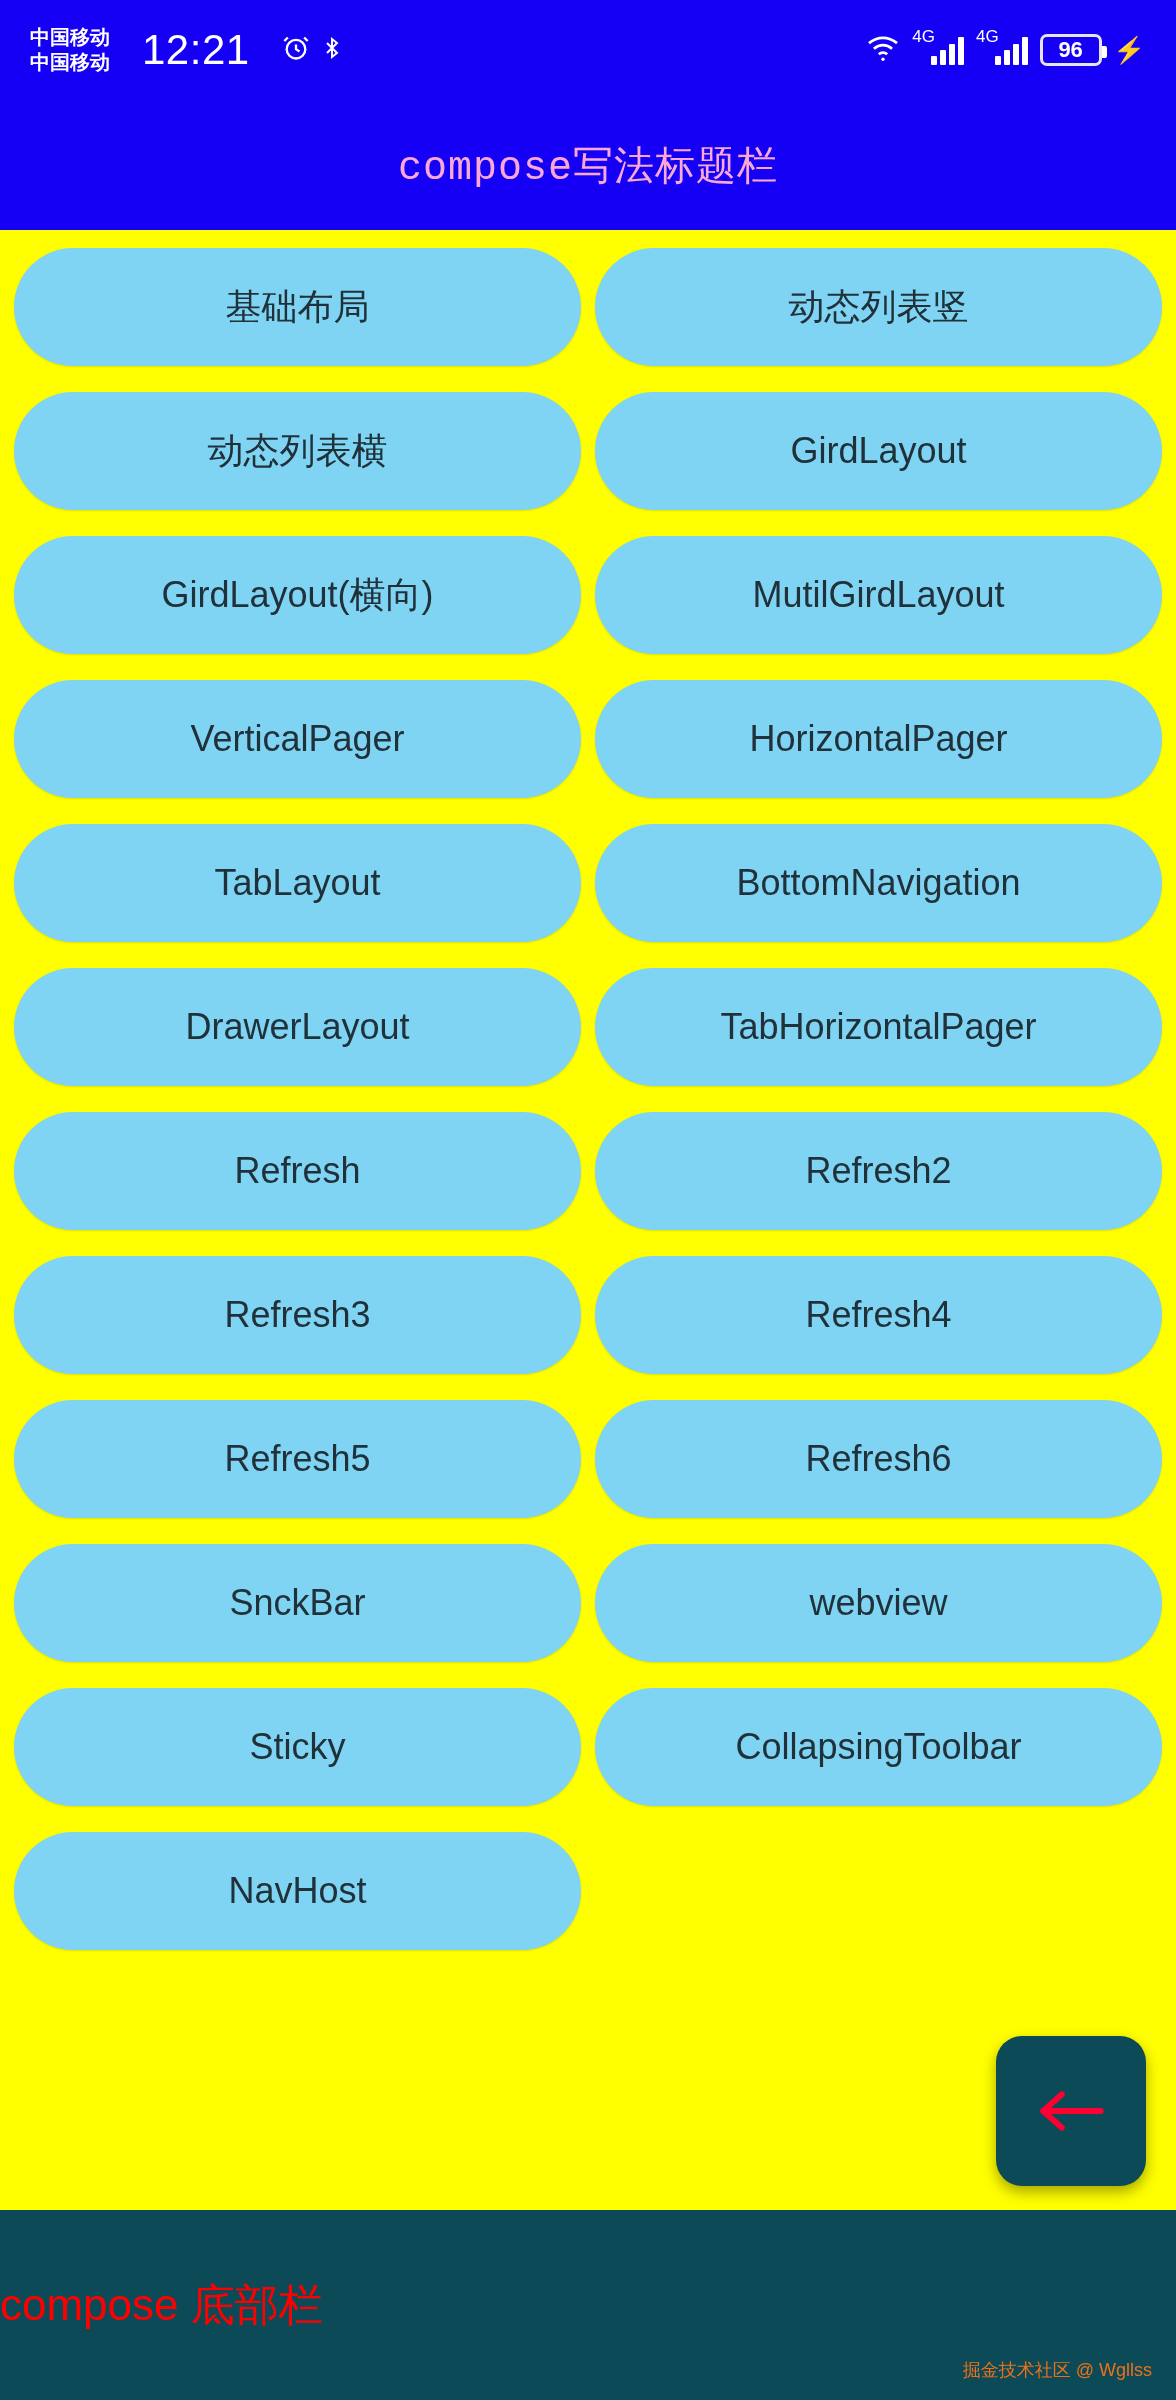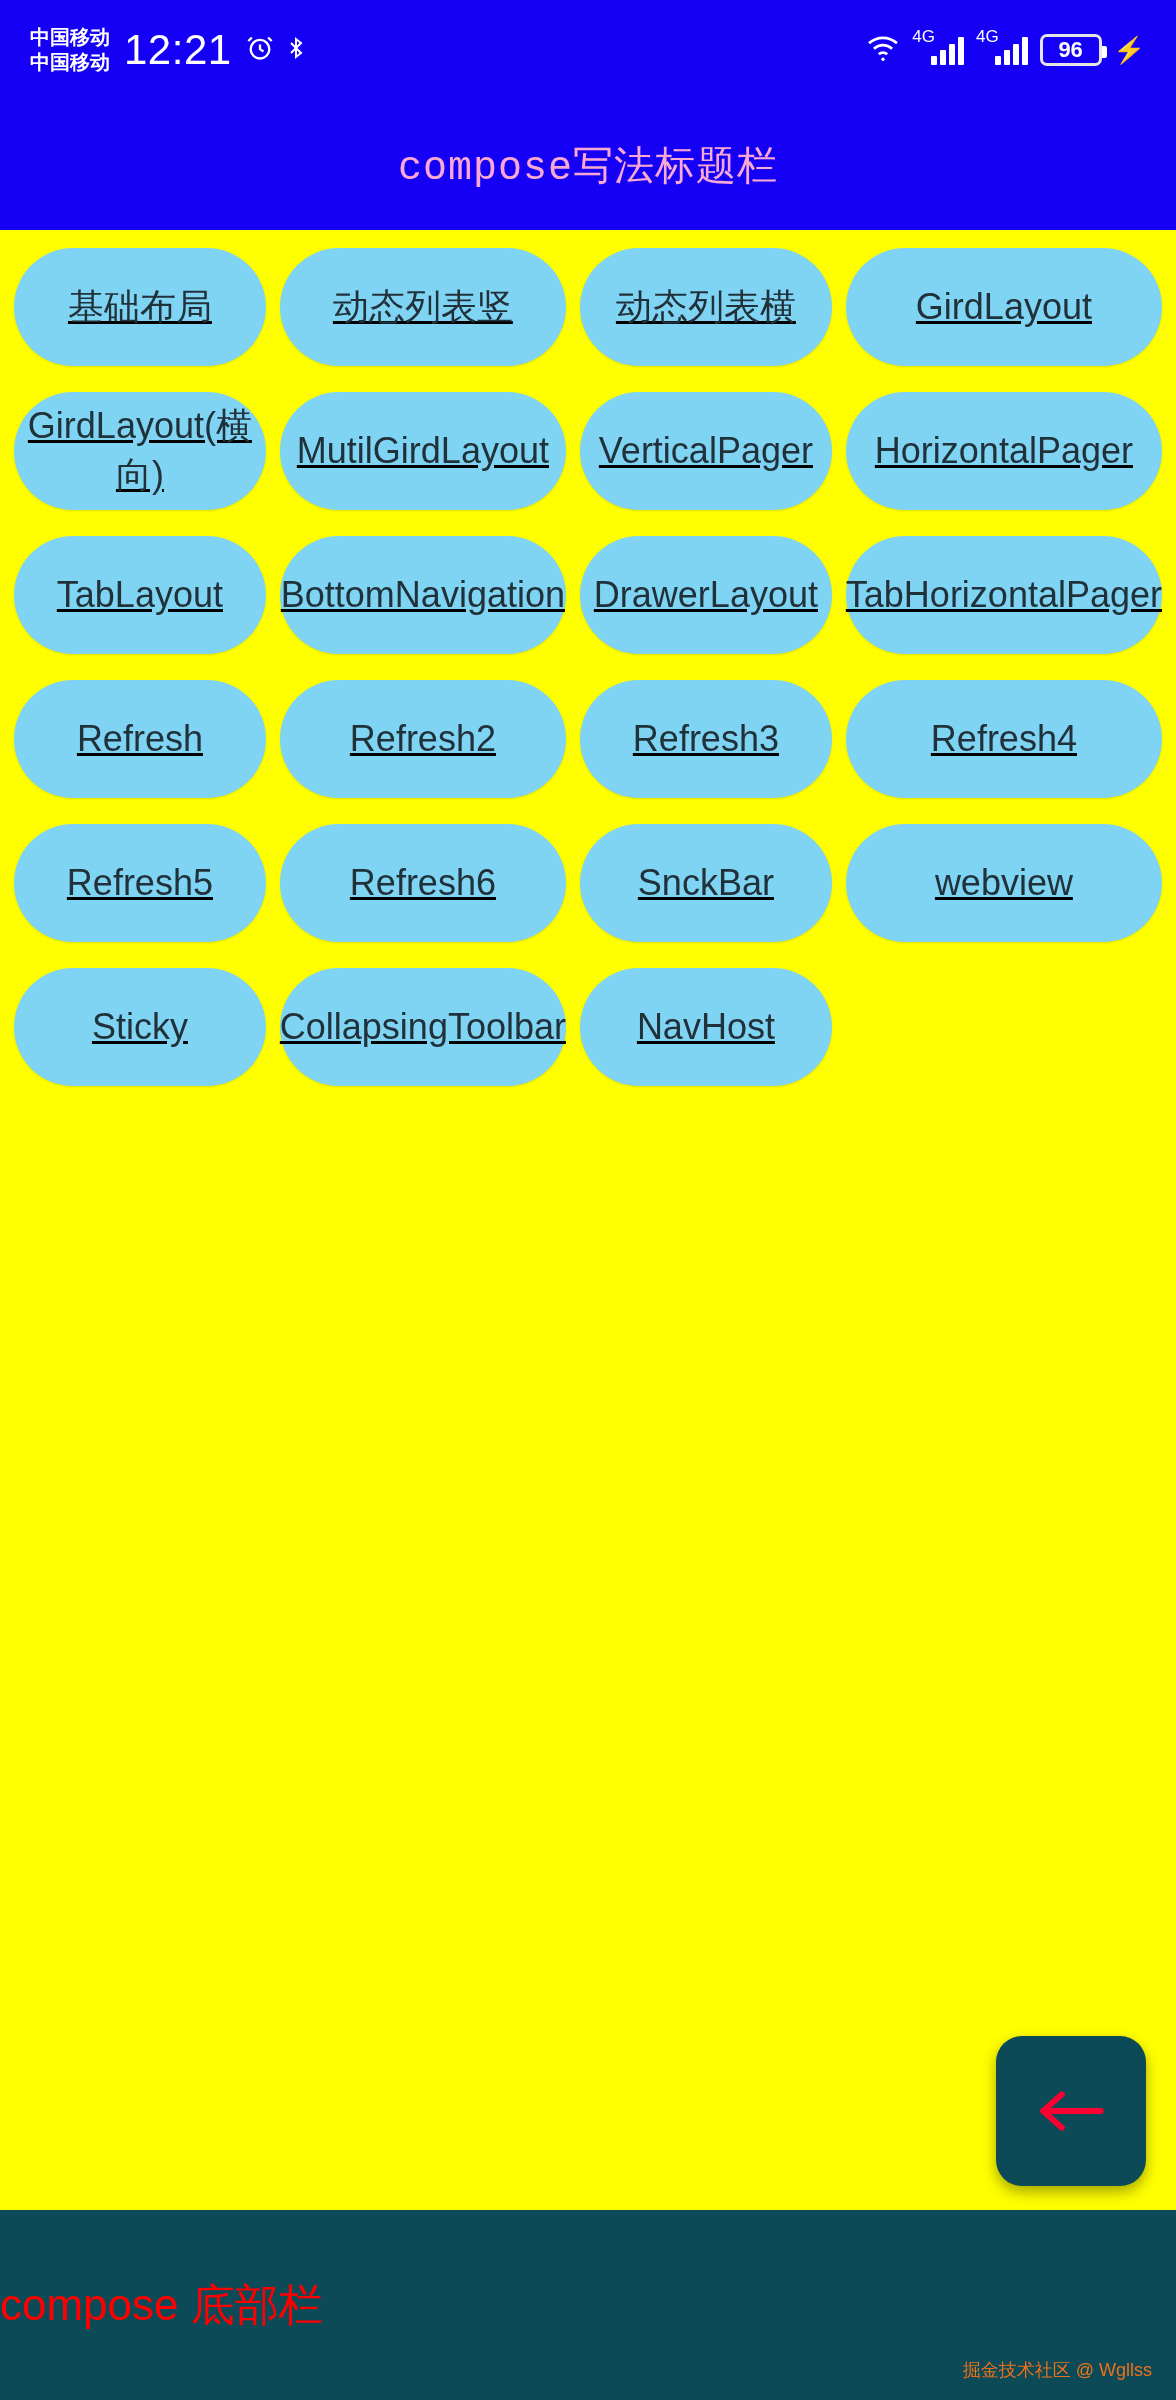--- a/index.html
+++ b/index.html
@@ -26,21 +26,21 @@
     display: flex;
     align-items: center;
     justify-content: space-between;
     padding: 0 30px;
     color: #ffffff;
     flex: 0 0 auto;
   }
   .status-left {
     display: flex;
     align-items: center;
-    gap: 14px;
+    gap: 32px;
   }
   .carriers {
     display: flex;
     flex-direction: column;
     justify-content: center;
     font-size: 20px;
     line-height: 1.25;
     font-weight: bold;
   }
   .clock {
@@ -115,23 +115,22 @@
   
   .content {
     flex: 1 1 auto;
     background: #ffff00;
     padding: 18px 14px 0 14px;
     position: relative;
     overflow: hidden;
   }
   .grid {
     display: grid;
-    grid-template-columns: 1fr 1fr 1fr 1fr;
+    grid-template-columns: 1fr 1fr;
     gap: 26px 14px;
-    text-decoration: underline;
   }
   .btn {
     background: #7fd4f4;
     border-radius: 60px;
     height: 118px;
     display: flex;
     align-items: center;
     justify-content: center;
     color: #21313a;
     font-size: 36px;

